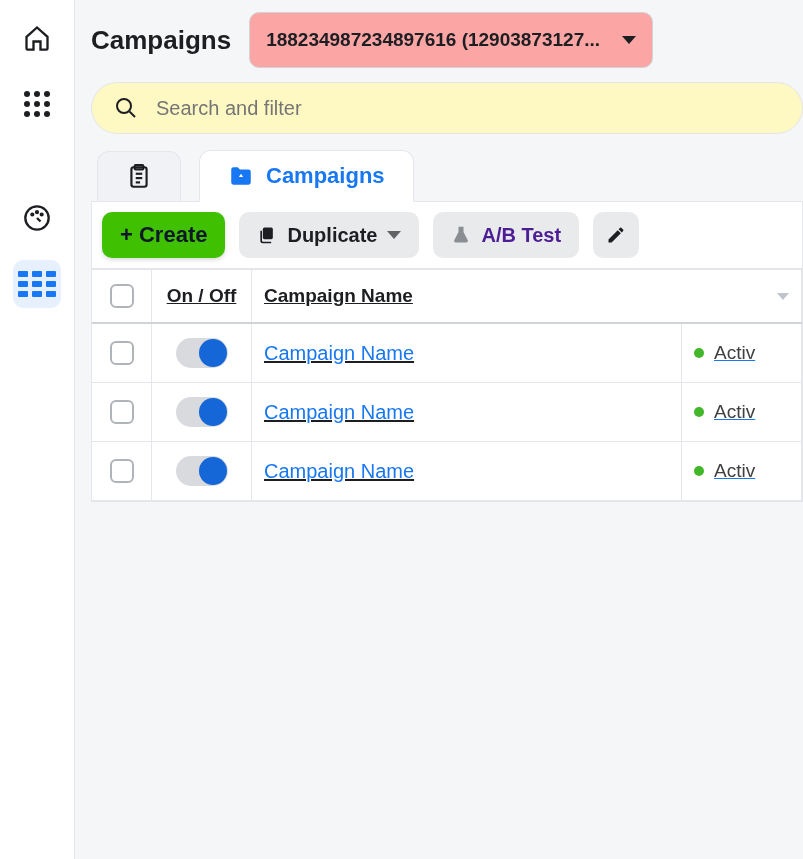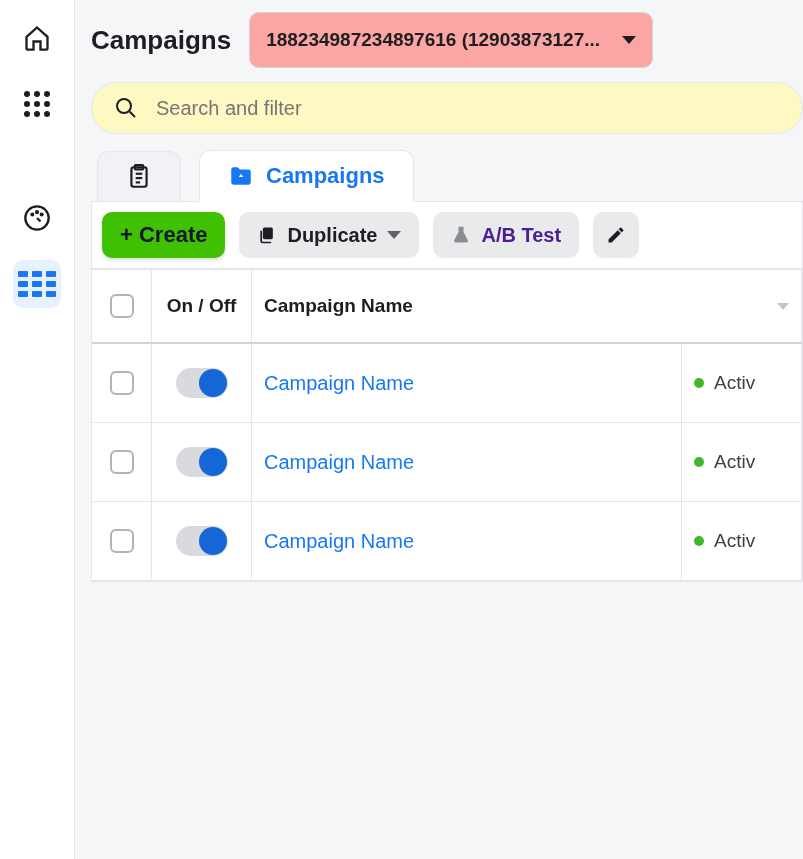--- a/index.html
+++ b/index.html
@@ -204,25 +204,26 @@
   .thead, .trow {
     display:flex;
     align-items:stretch;
     border-bottom:1px solid #e4e6eb;
   }
   .thead {
     border-bottom:2px solid #d0d3d7;
   }
   .tcell {
     border-right:1px solid #e4e6eb;
-    padding:24px 12px;
+    padding:14px 12px;
     display:flex;
     align-items:center;
     font-size:19px;
     color:#1c1e21;
+    text-decoration:underline;
   }
   .tcell.check { width:60px; justify-content:center; }
   .tcell.onoff { width:100px; justify-content:center; font-weight:700;}
   .tcell.name { flex:1; min-width:300px; position:relative;}
   .tcell.delivery { width:120px; font-weight:700; color:#1877f2; }
   .thead .tcell { font-weight:700; }
   .thead .tcell.name { color:#1c1e21; }
   .thead .tcell.delivery { color:#1877f2; }
   .sort-caret {
     width:0;height:0;

